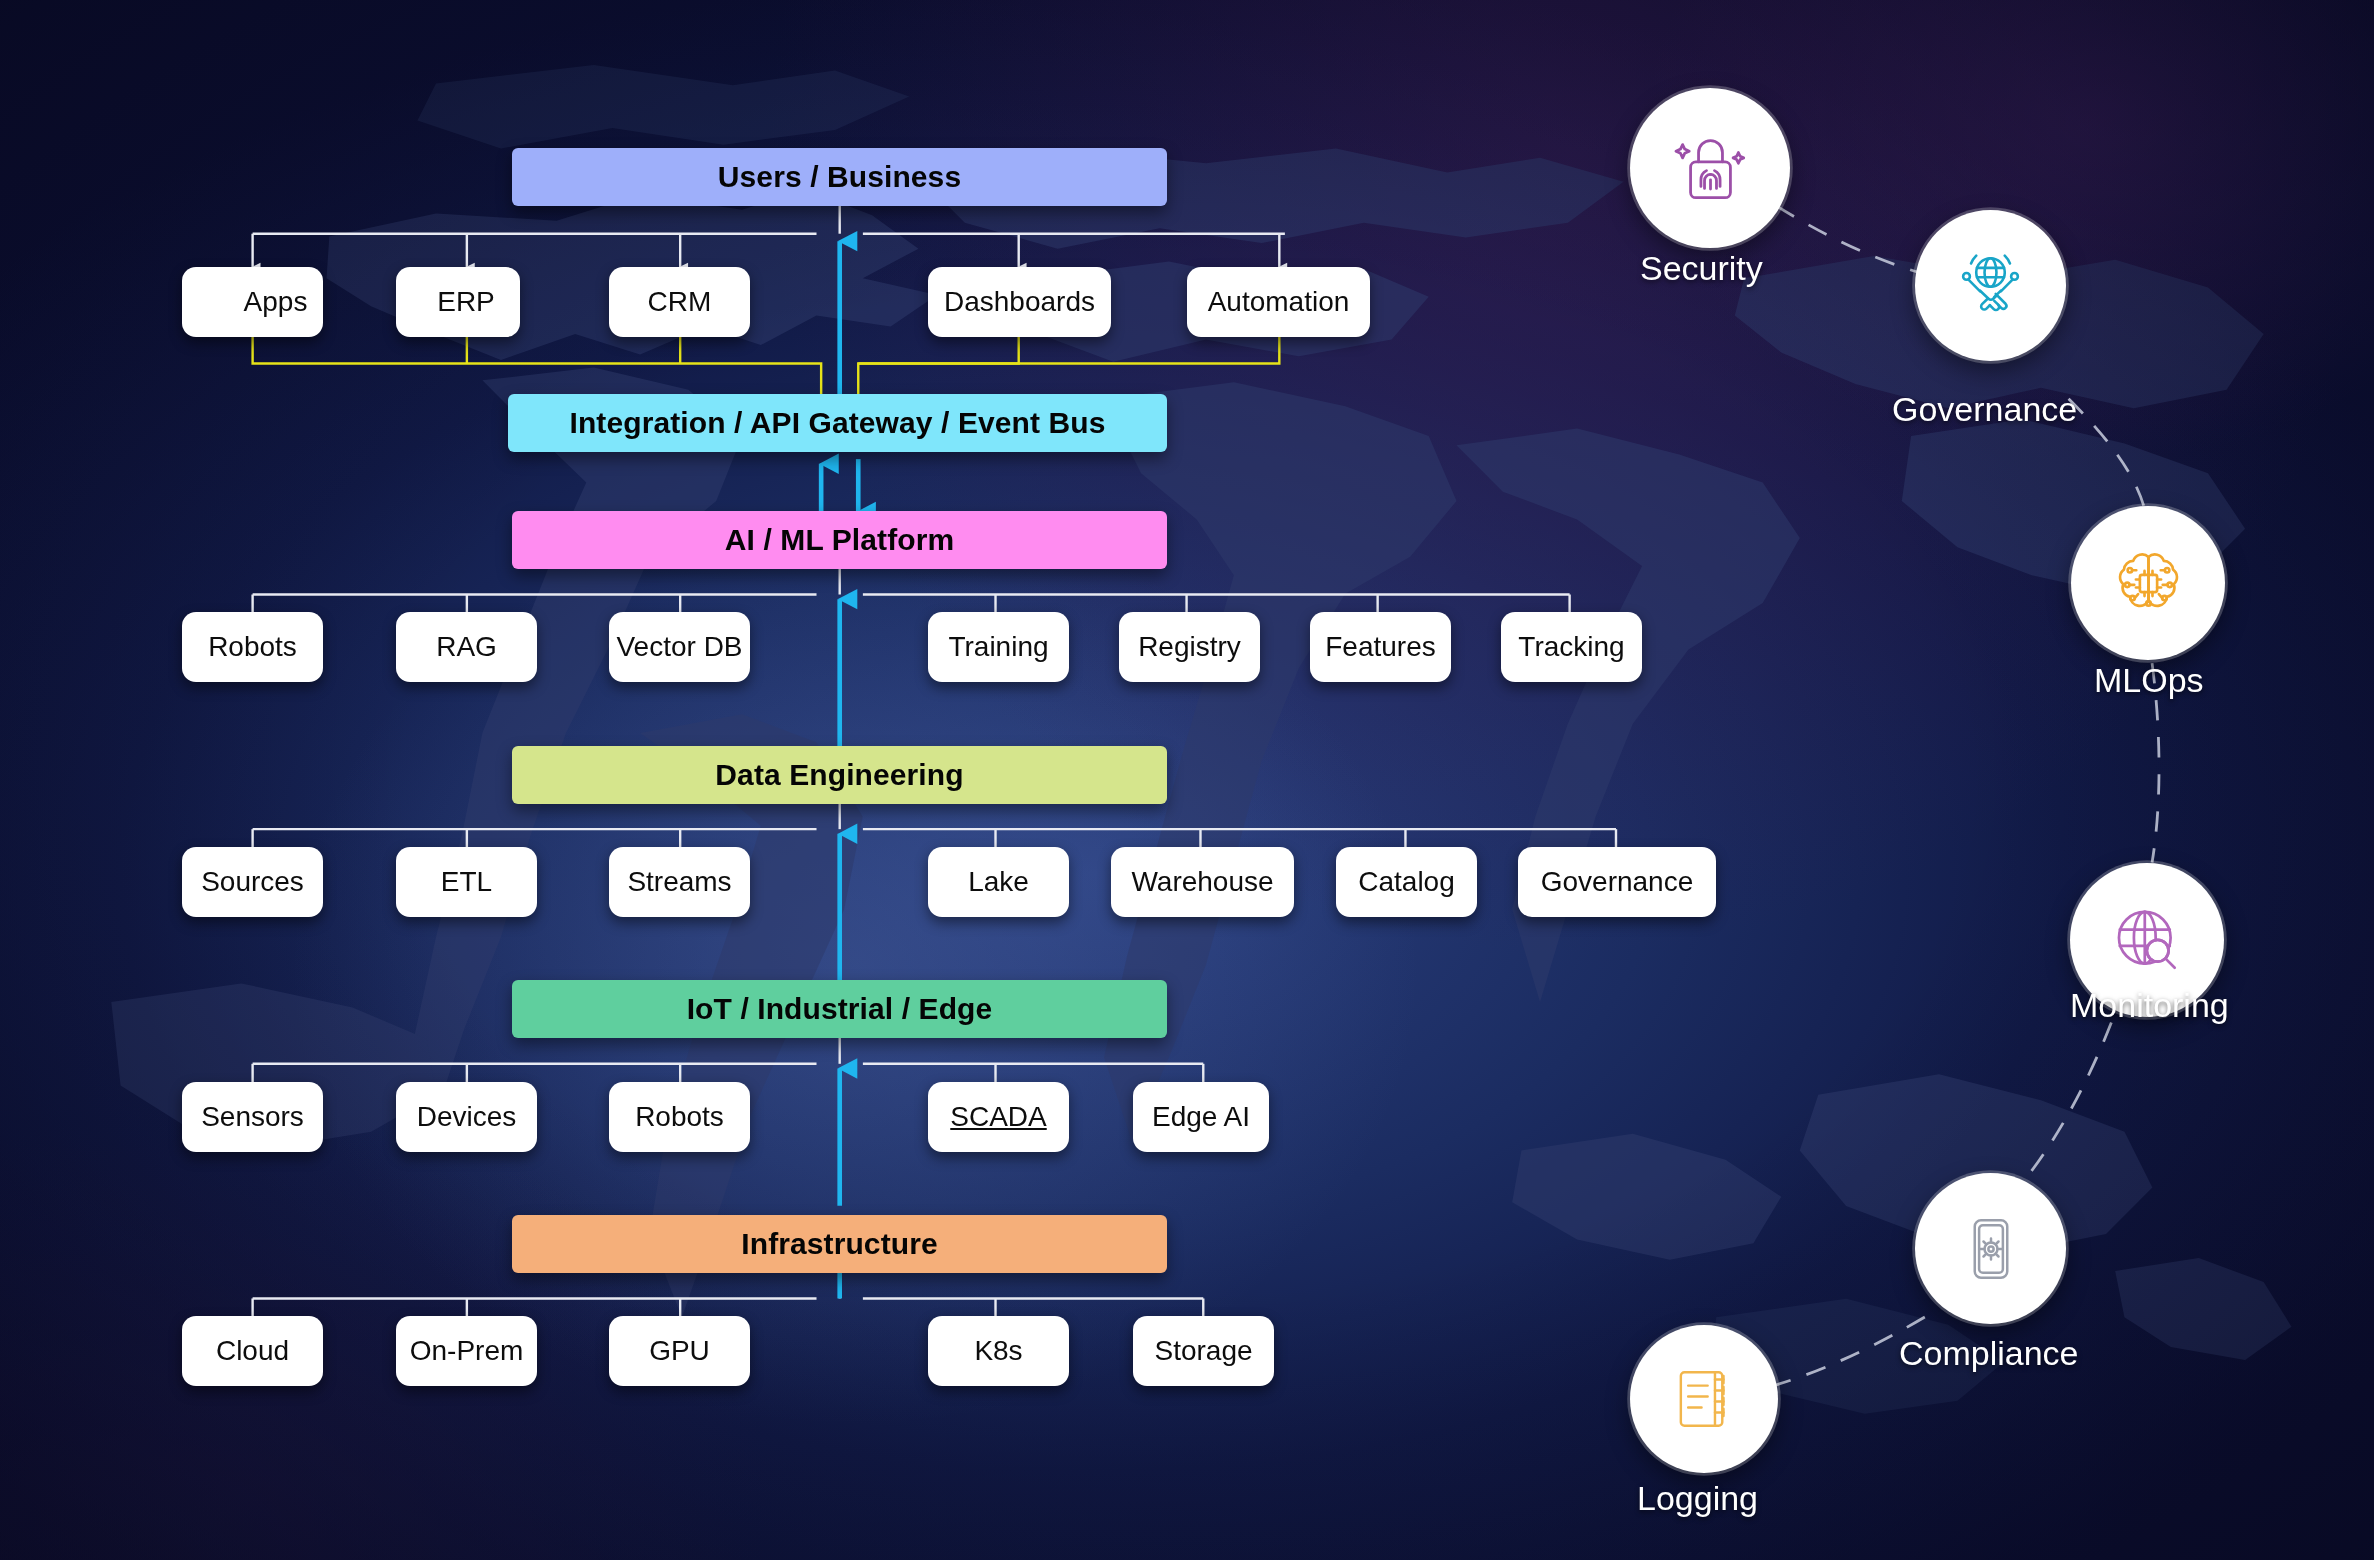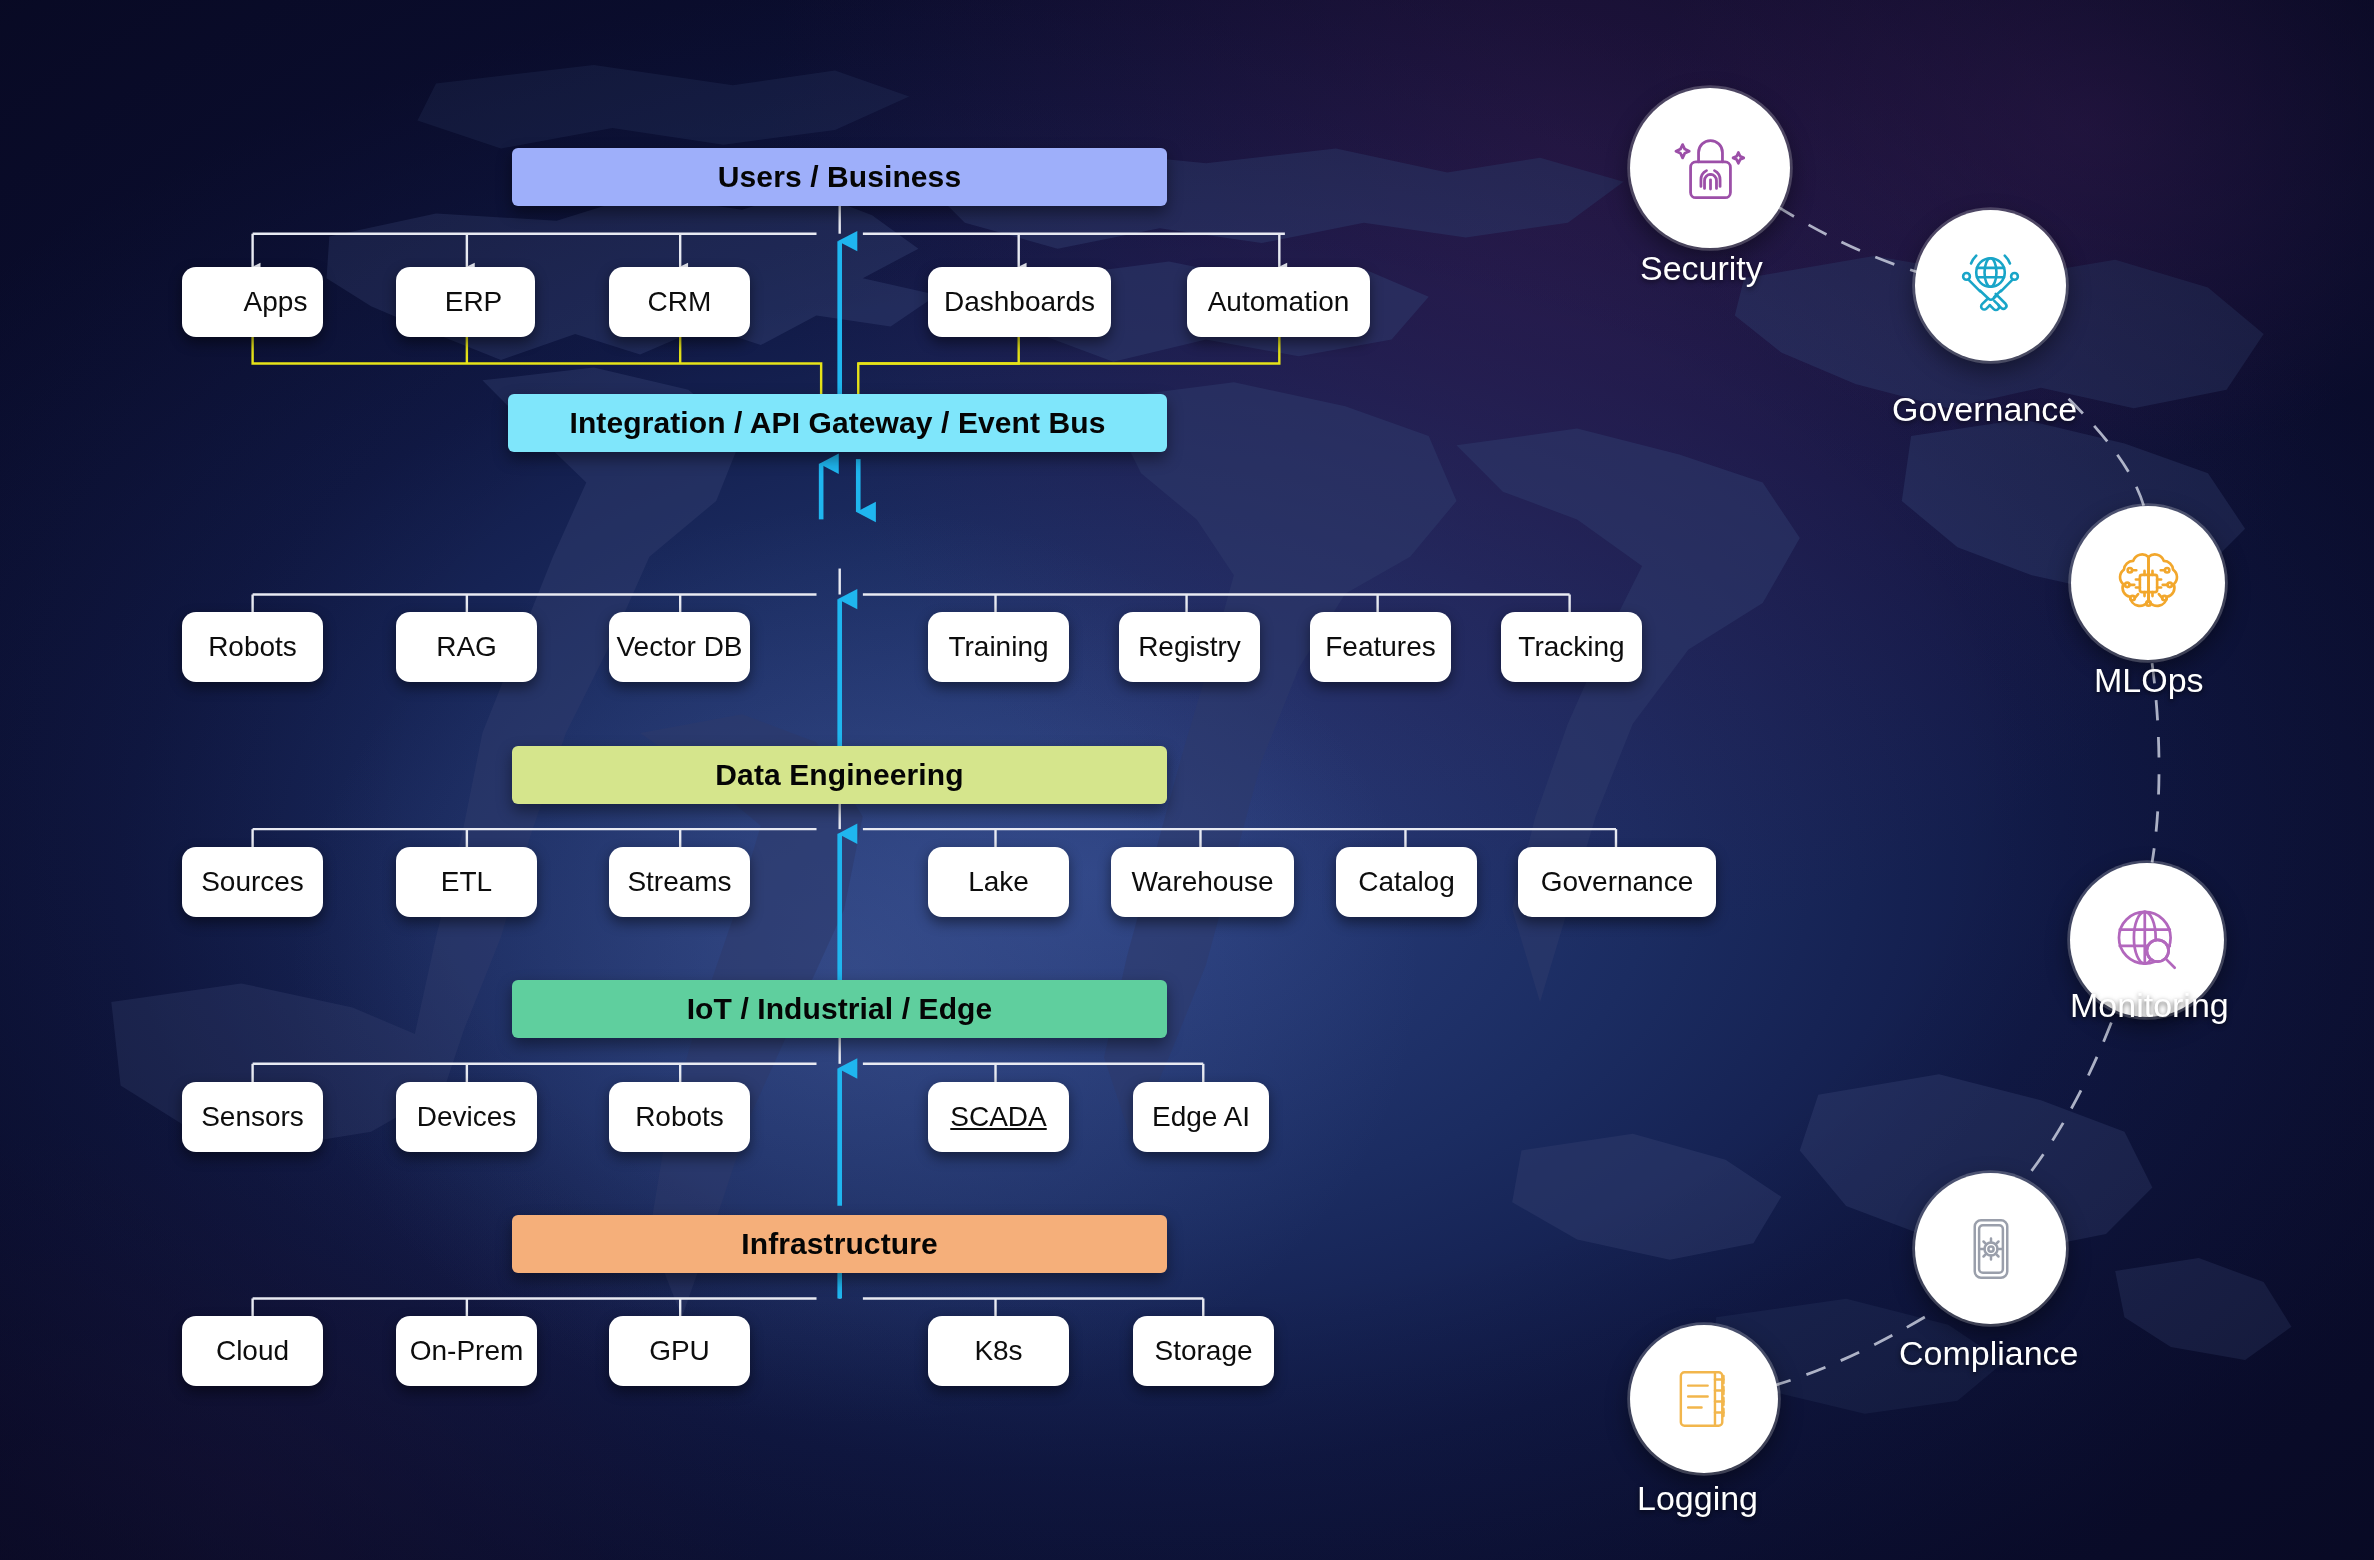--- a/index.html
+++ b/index.html
@@ -204,37 +204,40 @@
   </svg>
 
   <div class="layer-bar" style="left:512px; top:148px; width:655px; height:58px; font-size:30px; background:#9EAFFA;">
     <span>Users / Business</span>
   </div>
 
   <div class="layer-bar" style="left:508px; top:394px; width:659px; height:58px; font-size:30px; background:#7FE6FB;">
     <span>Integration / API Gateway / Event Bus</span>
   </div>
 
+  <div class="layer-bar" style="left:512px; top:511px; width:655px; height:58px; font-size:30px; background:#FF8CF0;">
+    <span>AI / ML Platform</span>
+  </div>
 
   <div class="layer-bar" style="left:512px; top:746px; width:655px; height:58px; font-size:30px; background:#D5E58C;">
     <span>Data Engineering</span>
   </div>
 
   <div class="layer-bar" style="left:512px; top:980px; width:655px; height:58px; font-size:30px; background:#5FCF9E;">
     <span>IoT / Industrial / Edge</span>
   </div>
 
   <div class="layer-bar" style="left:512px; top:1215px; width:655px; height:58px; font-size:30px; background:#F5AF7A;">
     <span>Infrastructure</span>
   </div>
 
   <div class="leaf" style="left:182px; top:267px; width:141px; height:70px; font-size:28px;padding-left:46px;">
     <span>Apps</span>
     </div>
-  <div class="leaf" style="left:396px; top:267px; width:139px; height:70px; font-size:28px;padding-left:16px;">
+  <div class="leaf" style="left:396px; top:267px; width:124px; height:70px; font-size:28px;padding-left:16px;">
     <span>ERP</span>
     </div>
   <div class="leaf" style="left:609px; top:267px; width:141px; height:70px; font-size:28px;">
     <span>CRM</span>
     </div>
   <div class="leaf" style="left:928px; top:267px; width:183px; height:70px; font-size:28px;">
     <span>Dashboards</span>
     </div>
   <div class="leaf" style="left:1187px; top:267px; width:183px; height:70px; font-size:28px;">
     <span>Automation</span>

